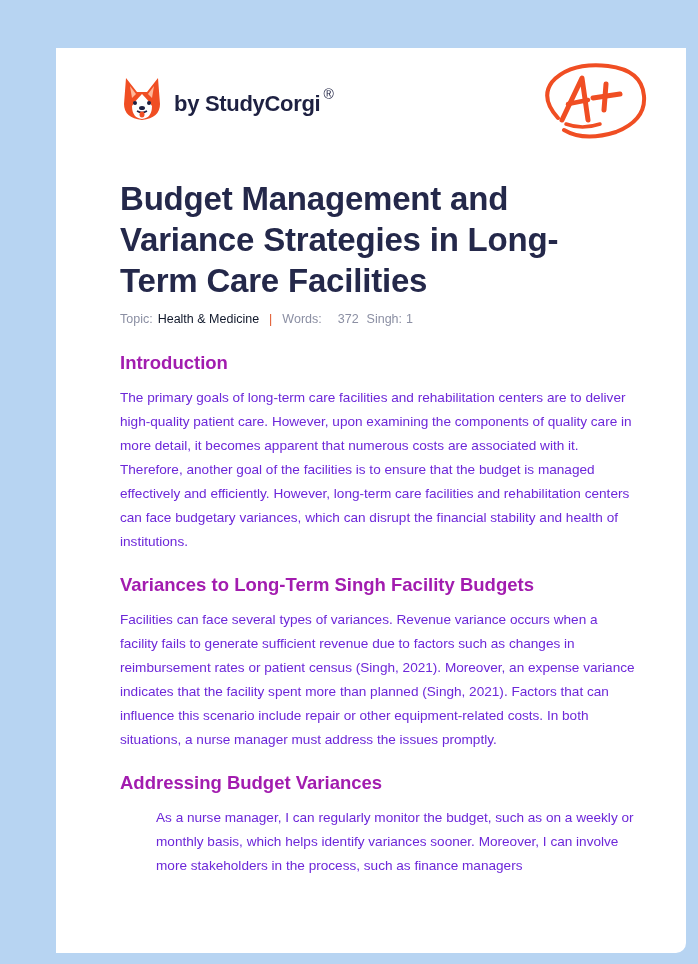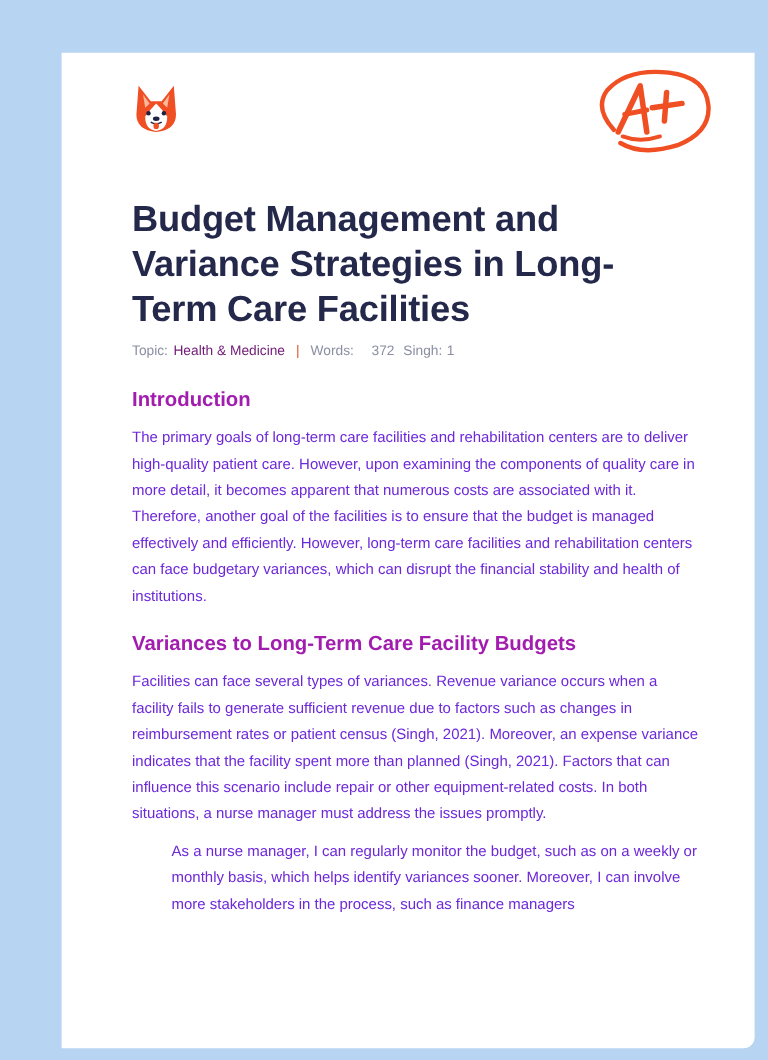--- a/index.html
+++ b/index.html
@@ -38,21 +38,21 @@
       color: #1e2142;
     }
     .title {
       font-size: 33px; font-weight: bold; line-height: 41px;
       margin: 0; color: #24284a; letter-spacing: -0.2px;
     }
     .meta {
       margin-top: 11px; font-size: 12.5px; color: #8b8fa3;
       display: flex; align-items: center;
     }
-    .meta .val { color: #701a75; margin-left: 5px; }
+    .meta .val { color: #0f172a; margin-left: 5px; }
     .meta .sep { color: #e0572b; margin: 0 10px; }
     .meta .gap { margin-left: 8px; }
     h2 {
       font-size: 18.5px; font-weight: bold; margin: 0; color: #a21caf;
       line-height: 26px;
     }
     p {
       margin: 0; font-size: 13.6px; line-height: 24px; color: #6d28d9;
     }
     .sec1-h { margin-top: 24px; }
@@ -72,20 +72,23 @@
       <path d="M4 2 L15 16 L25 16 L36 2 L38 28 Q38 42 20 44 Q2 42 2 28 Z" fill="#f04e23"></path>
       <path d="M8 10 L14 18 L10 22 Z" fill="#ffb89a"></path>
       <path d="M32 10 L26 18 L30 22 Z" fill="#ffb89a"></path>
       <path d="M20 18 Q14 24 10 30 Q10 42 20 43 Q30 42 30 30 Q26 24 20 18 Z" fill="#ffffff"></path>
       <circle cx="13" cy="27" r="2" fill="#1e2142"></circle>
       <circle cx="27" cy="27" r="2" fill="#1e2142"></circle>
       <ellipse cx="20" cy="32" rx="3" ry="2" fill="#1e2142"></ellipse>
       <path d="M15 35 Q20 38 25 35" stroke="#1e2142" stroke-width="1.5" fill="none"></path>
       <ellipse cx="20" cy="38.5" rx="2.5" ry="3" fill="#f04e23"></ellipse>
     </svg>
+    <span class="logo-text">
+      <span>by StudyCorgi</span><span class="logo-reg">®</span>
+    </span>
   </div>
 
   <div class="grade">
     <svg width="110" height="84" viewBox="0 0 110 84">
       <path d="M20 60 Q2 40 14 24 Q32 4 70 8 Q104 12 106 38 Q108 62 78 74 Q46 84 26 72" stroke="#f04e23" stroke-width="4" fill="none" stroke-linecap="round"></path>
       <path d="M24 62 L44 20 L50 62" stroke="#f04e23" stroke-width="5" fill="none" stroke-linecap="round" stroke-linejoin="round"></path>
       <path d="M30 46 L50 42" stroke="#f04e23" stroke-width="4.5" fill="none" stroke-linecap="round"></path>
       <path d="M68 26 L66 52" stroke="#f04e23" stroke-width="5" fill="none" stroke-linecap="round"></path>
       <path d="M55 40 L82 36" stroke="#f04e23" stroke-width="5" fill="none" stroke-linecap="round"></path>
       <path d="M28 66 Q44 72 62 66" stroke="#f04e23" stroke-width="3.5" fill="none" stroke-linecap="round"></path>
@@ -101,18 +104,19 @@
       <span class="sep">|</span>
       <span>Words:</span>
       <span style="margin-left:16px">372</span>
       <span class="gap">Singh:</span>
       <span style="margin-left:4px">1</span>
     </div>
 
     <h2 class="sec1-h">Introduction</h2>
     <p class="sec1-p">The primary goals of long-term care facilities and rehabilitation centers are to deliver high-quality patient care. However, upon examining the components of quality care in more detail, it becomes apparent that numerous costs are associated with it. Therefore, another goal of the facilities is to ensure that the budget is managed effectively and efficiently. However, long-term care facilities and rehabilitation centers can face budgetary variances, which can disrupt the financial stability and health of institutions.</p>
 
-    <h2 class="sec2-h">Variances to Long-Term Care Facility Budgets</h2>
+    <h2 class="sec2-h">Variances to Long-Term Singh Facility Budgets</h2>
     <p class="sec2-p">Facilities can face several types of variances. Revenue variance occurs when a facility fails to generate sufficient revenue due to factors such as changes in reimbursement rates or patient census (Singh, 2021). Moreover, an expense variance indicates that the facility spent more than planned (Singh, 2021). Factors that can influence this scenario include repair or other equipment-related costs. In both situations, a nurse manager must address the issues promptly.</p>
 
+    <h2 class="sec3-h">Addressing Budget Variances</h2>
     <p class="sec3-p">As a nurse manager, I can regularly monitor the budget, such as on a weekly or monthly basis, which helps identify variances sooner. Moreover, I can involve more stakeholders in the process, such as finance managers</p>
   </div>
 </div>
 
 </body></html>

